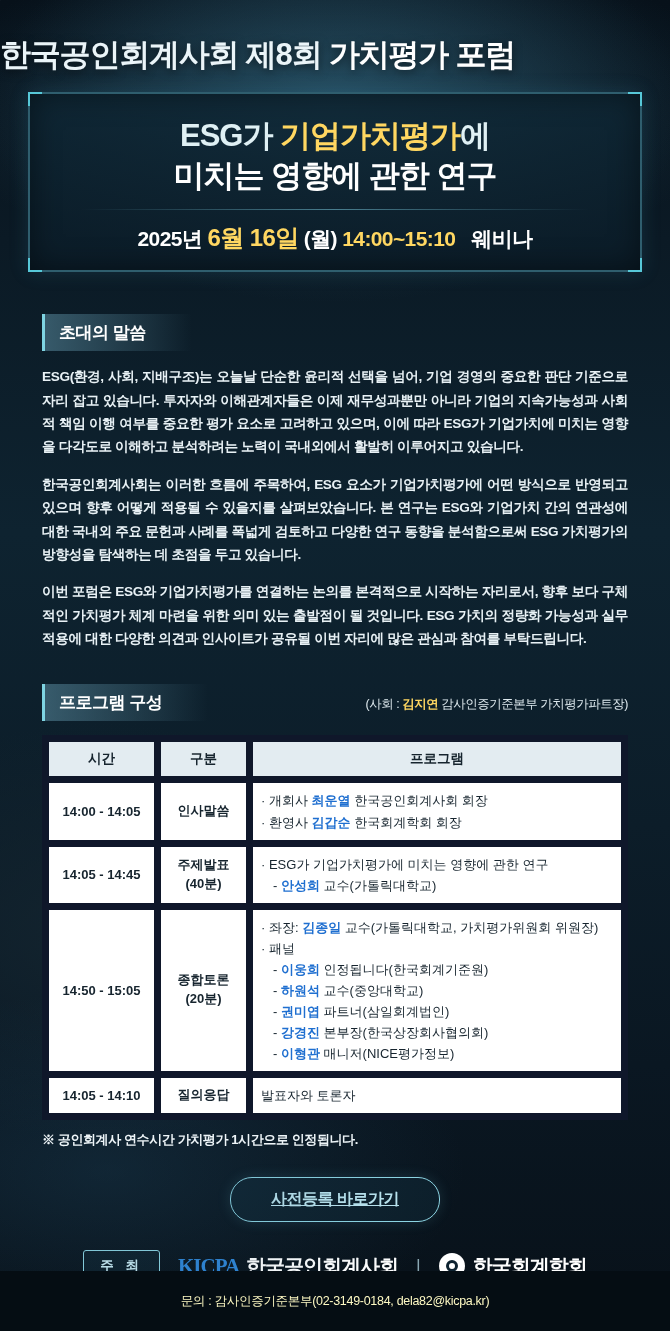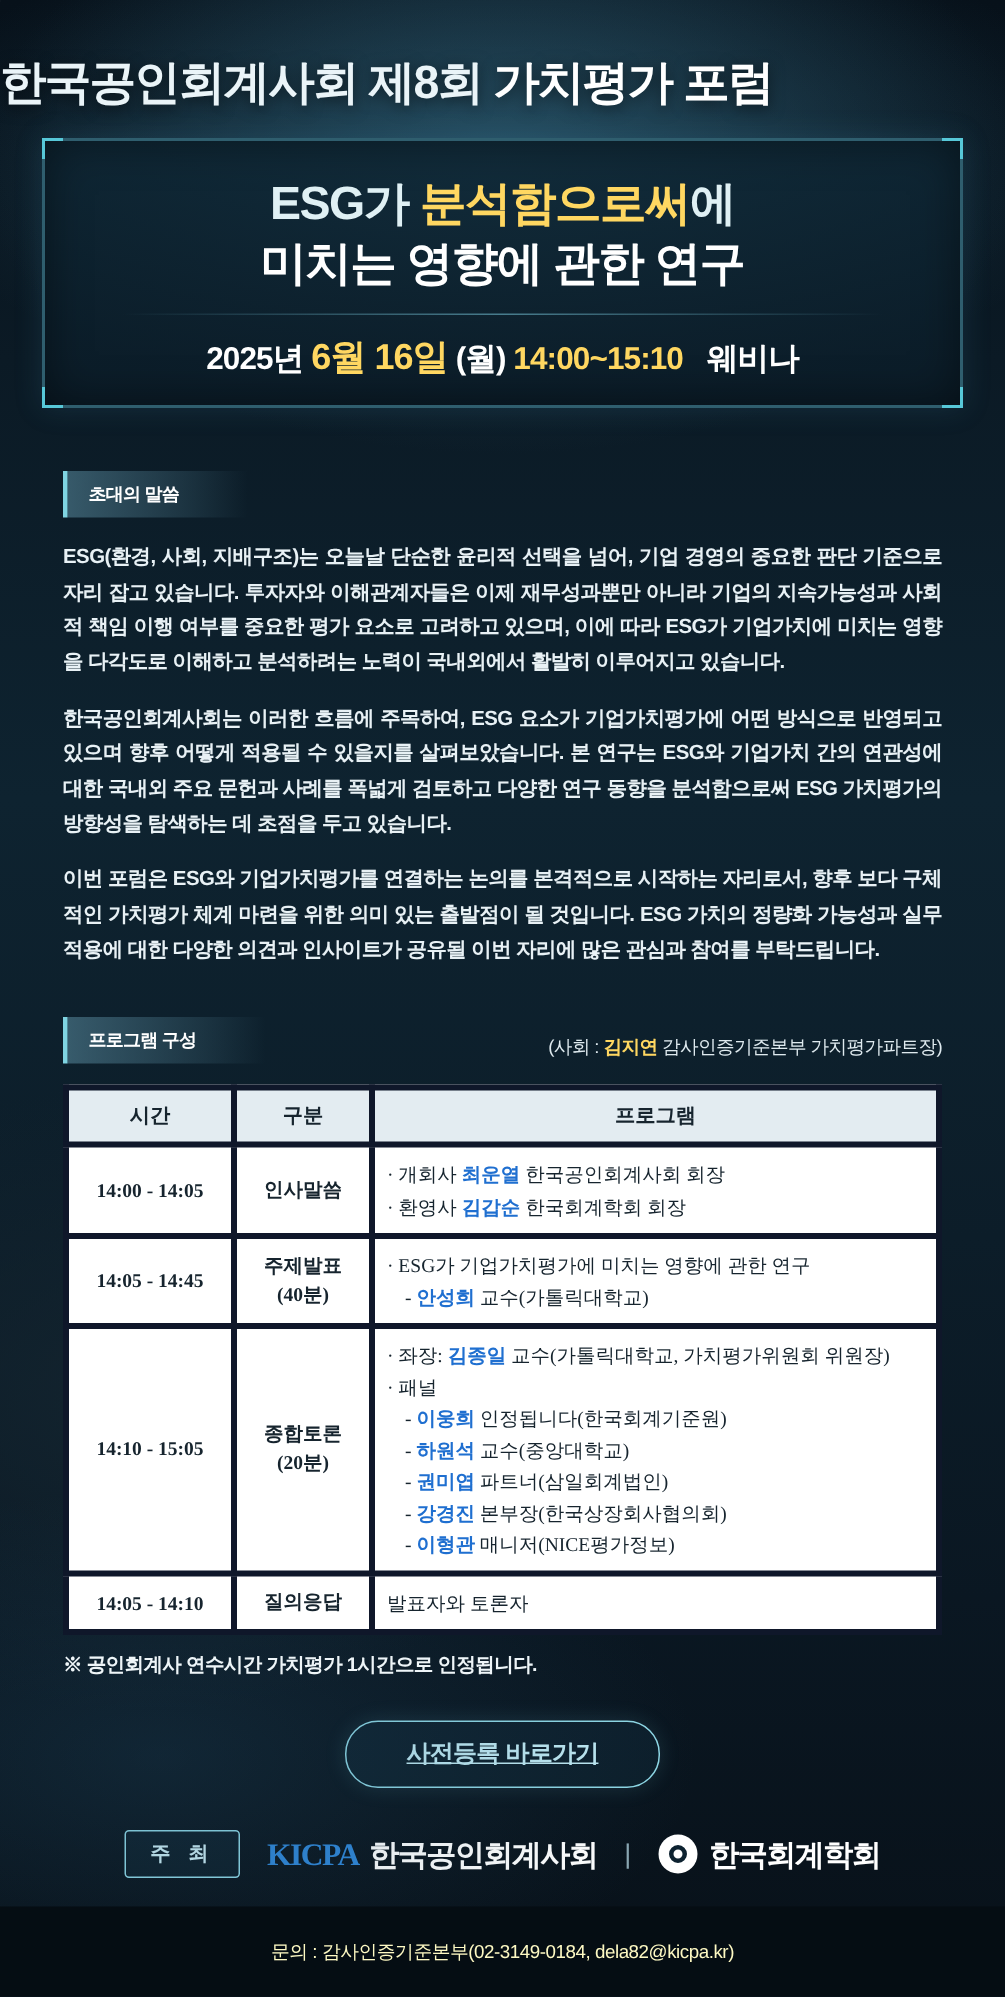--- a/index.html
+++ b/index.html
@@ -90,21 +90,21 @@
   .hero-date .big { font-size: 24px; }
   .hero-date .yellow { color:#ffd761; }
   .hero-date .venue { margin-left: 16px; color:#ffffff; }
 
   
   .sec-head {
     margin: 0 0 0 42px;
     display:inline-block;
     position:relative;
     padding: 7px 46px 7px 14px;
-    font-size: 12px; font-weight:bold; color:#ffffff;
+    font-size: 17px; font-weight:bold; color:#ffffff;
     letter-spacing:-.5px;
     background: linear-gradient(90deg, rgba(90,140,160,.55) 0%, rgba(90,140,160,.18) 70%, rgba(90,140,160,0) 100%);
     border-left: 3px solid #7fd4e2;
   }
 
   .invite { margin-top: 42px; }
   .body-text {
     margin: 14px 42px 0;
     font-size: 13.6px;
     line-height: 1.72;
@@ -124,24 +124,23 @@
   .moderator .name { color:#ffd761; font-weight:bold; }
 
   table.prog {
     width: 586px; margin: 14px 42px 0;
     border-collapse: collapse;
     background: #ffffff;
     color:#16242e;
     font-size: 13px;
   }
   table.prog th, table.prog td {
-    border: 4px solid #0f172a;
+    border: 7px solid #0f172a;
     padding: 7px 8px;
     vertical-align: middle;
-    font-family: Liberation Serif, serif;
   }
   table.prog thead th {
     background: #e3ecf1;
     color:#16242e;
     font-weight:bold;
     font-size:13.5px;
     text-align:center;
     padding: 8px 6px;
   }
   td.time { width: 112px; text-align:center; font-weight:bold; white-space:nowrap; }
@@ -219,21 +218,21 @@
     <span class="light">한국공인회계사회 제8회</span>
     <span class="bold">가치평가 포럼</span>
   </div>
 
   <div class="hero">
     <span class="corner c-tl"></span>
     <span class="corner c-tr"></span>
     <span class="corner c-bl"></span>
     <span class="corner c-br"></span>
 
-    <div class="hero-line1"><span>ESG가 </span><span class="accent-yellow">분석함으로써</span><span>에</span></div>
+    <div class="hero-line1"><span>ESG가 </span><span class="accent-yellow">기업가치평가</span><span>에</span></div>
     <div class="hero-line2">미치는 영향에 관한 연구</div>
 
     <div class="hero-div"></div>
 
     <div class="hero-date"><span>2025년 </span><span class="big yellow">6월 16일</span><span> (월) </span><span class="yellow">14:00~15:10</span><span class="venue">웨비나</span></div>
   </div>
 
   <div class="invite">
     <div class="sec-head">초대의 말씀</div>
     <div class="body-text">
@@ -266,21 +265,21 @@
         </tr>
         <tr>
           <td class="time">14:05 - 14:45</td>
           <td class="kind"><span>주제발표</span><br><span>(40분)</span></td>
           <td class="detail">
             <span class="ln"><span>· ESG가 기업가치평가에 미치는 영향에 관한 연구</span></span>
             <span class="ln indent"><span>- </span><span class="blue">안성희</span><span> 교수(가톨릭대학교)</span></span>
           </td>
         </tr>
         <tr>
-          <td class="time">14:10 - 15:05</td>
+          <td class="time">14:50 - 15:05</td>
           <td class="kind"><span>종합토론</span><br><span>(20분)</span></td>
           <td class="detail">
             <span class="ln"><span>· 좌장: </span><span class="blue">김종일</span><span> 교수(가톨릭대학교, 가치평가위원회 위원장)</span></span>
             <span class="ln"><span>· 패널</span></span>
             <span class="ln indent"><span>- </span><span class="blue">이웅희</span><span> 인정됩니다(한국회계기준원)</span></span>
             <span class="ln indent"><span>- </span><span class="blue">하원석</span><span> 교수(중앙대학교)</span></span>
             <span class="ln indent"><span>- </span><span class="blue">권미엽</span><span> 파트너(삼일회계법인)</span></span>
             <span class="ln indent"><span>- </span><span class="blue">강경진</span><span> 본부장(한국상장회사협의회)</span></span>
             <span class="ln indent"><span>- </span><span class="blue">이형관</span><span> 매니저(NICE평가정보)</span></span>
           </td>

